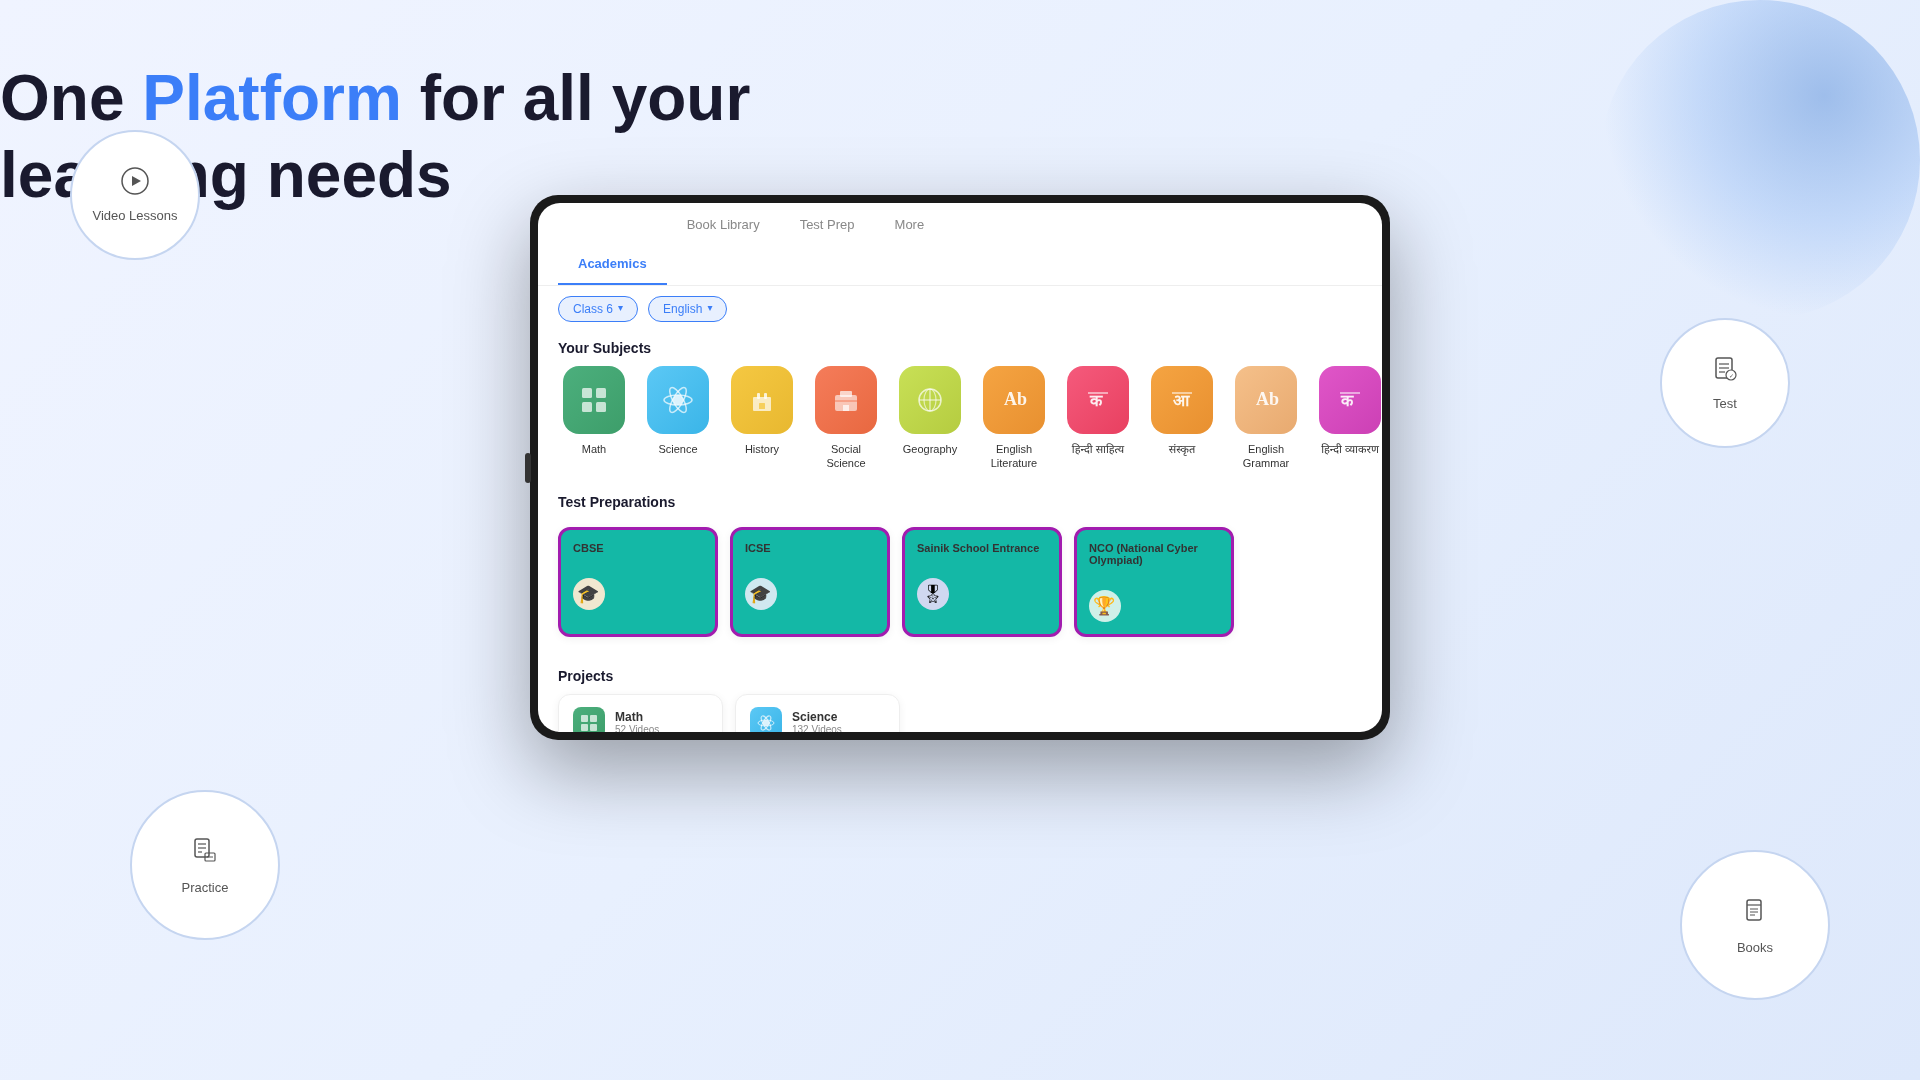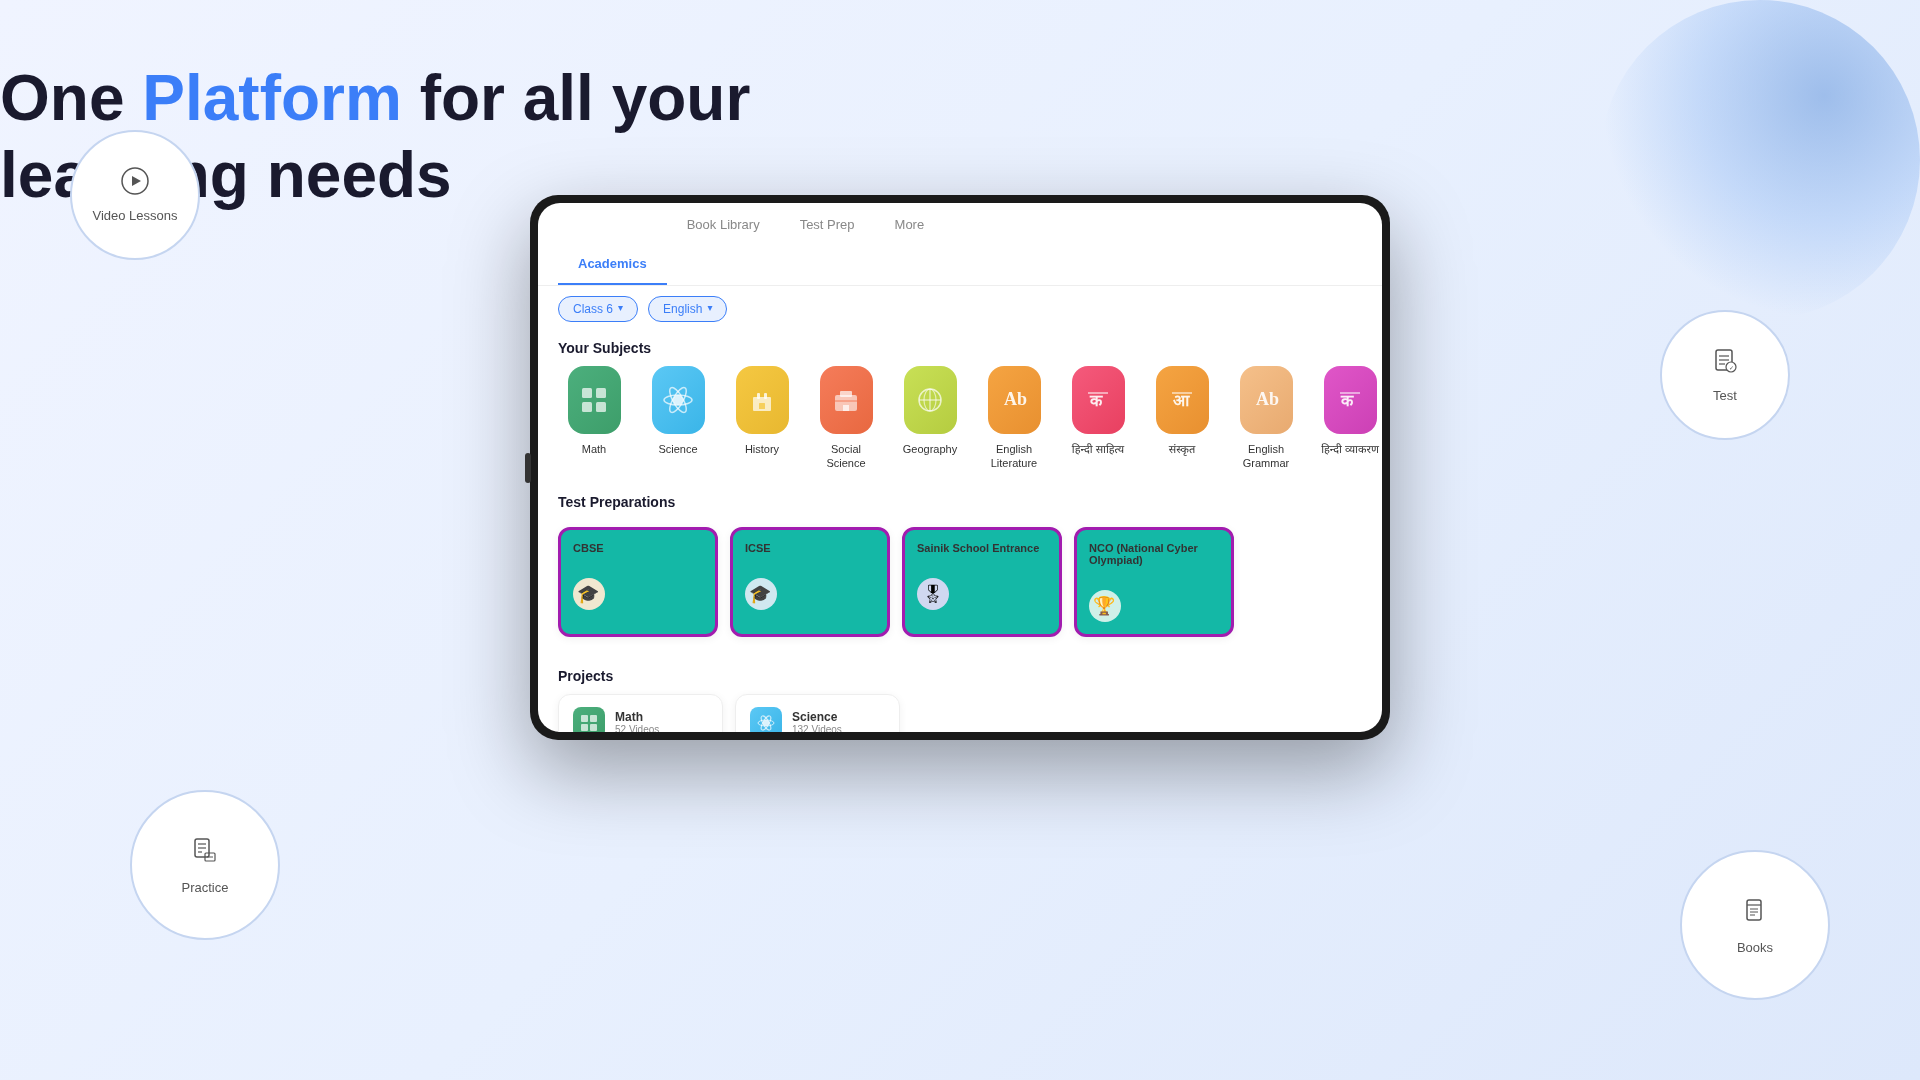--- a/index.html
+++ b/index.html
@@ -70,21 +70,21 @@
     }
     .circle-practice {
       width: 150px;
       height: 150px;
       bottom: 140px;
       left: 130px;
     }
     .circle-test {
       width: 130px;
       height: 130px;
-      top: 310px;
+      top: 318px;
       right: 130px;
     }
     .circle-books {
       width: 150px;
       height: 150px;
       bottom: 80px;
       right: 90px;
     }
 
     
@@ -201,21 +201,21 @@
     .subjects-scroll::-webkit-scrollbar { display: none; }
 
     .subject-card {
       display: flex;
       flex-direction: column;
       align-items: center;
       gap: 8px;
       min-width: 72px;
     }
     .subject-icon {
-      width: 53px;
+      width: 62px;
       height: 68px;
       border-radius: 16px;
       display: flex;
       align-items: center;
       justify-content: center;
       font-size: 28px;
     }
     .subject-label {
       font-size: 11px;
       color: #333;

